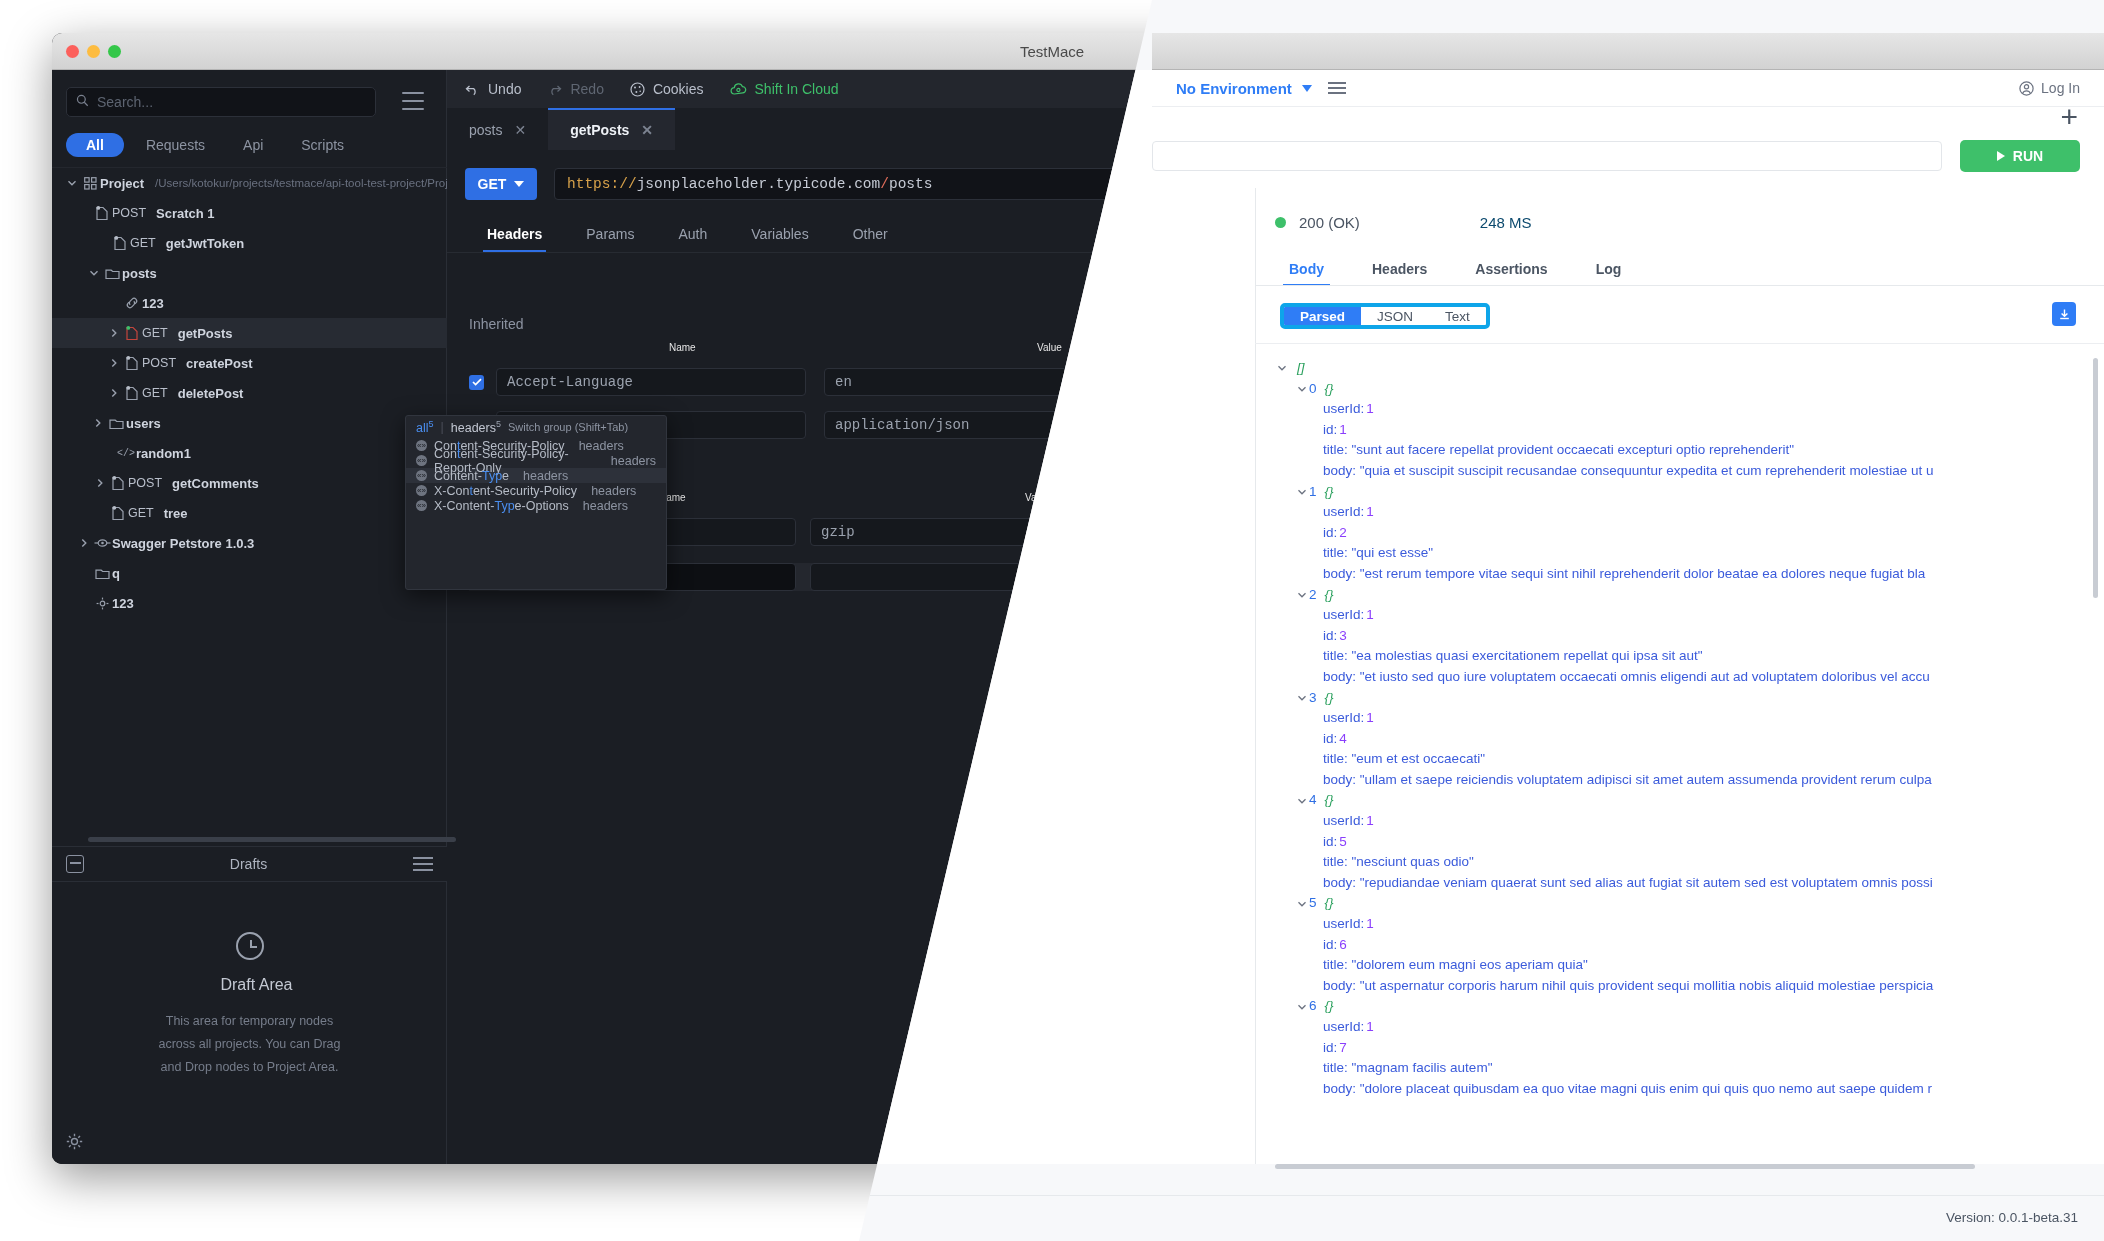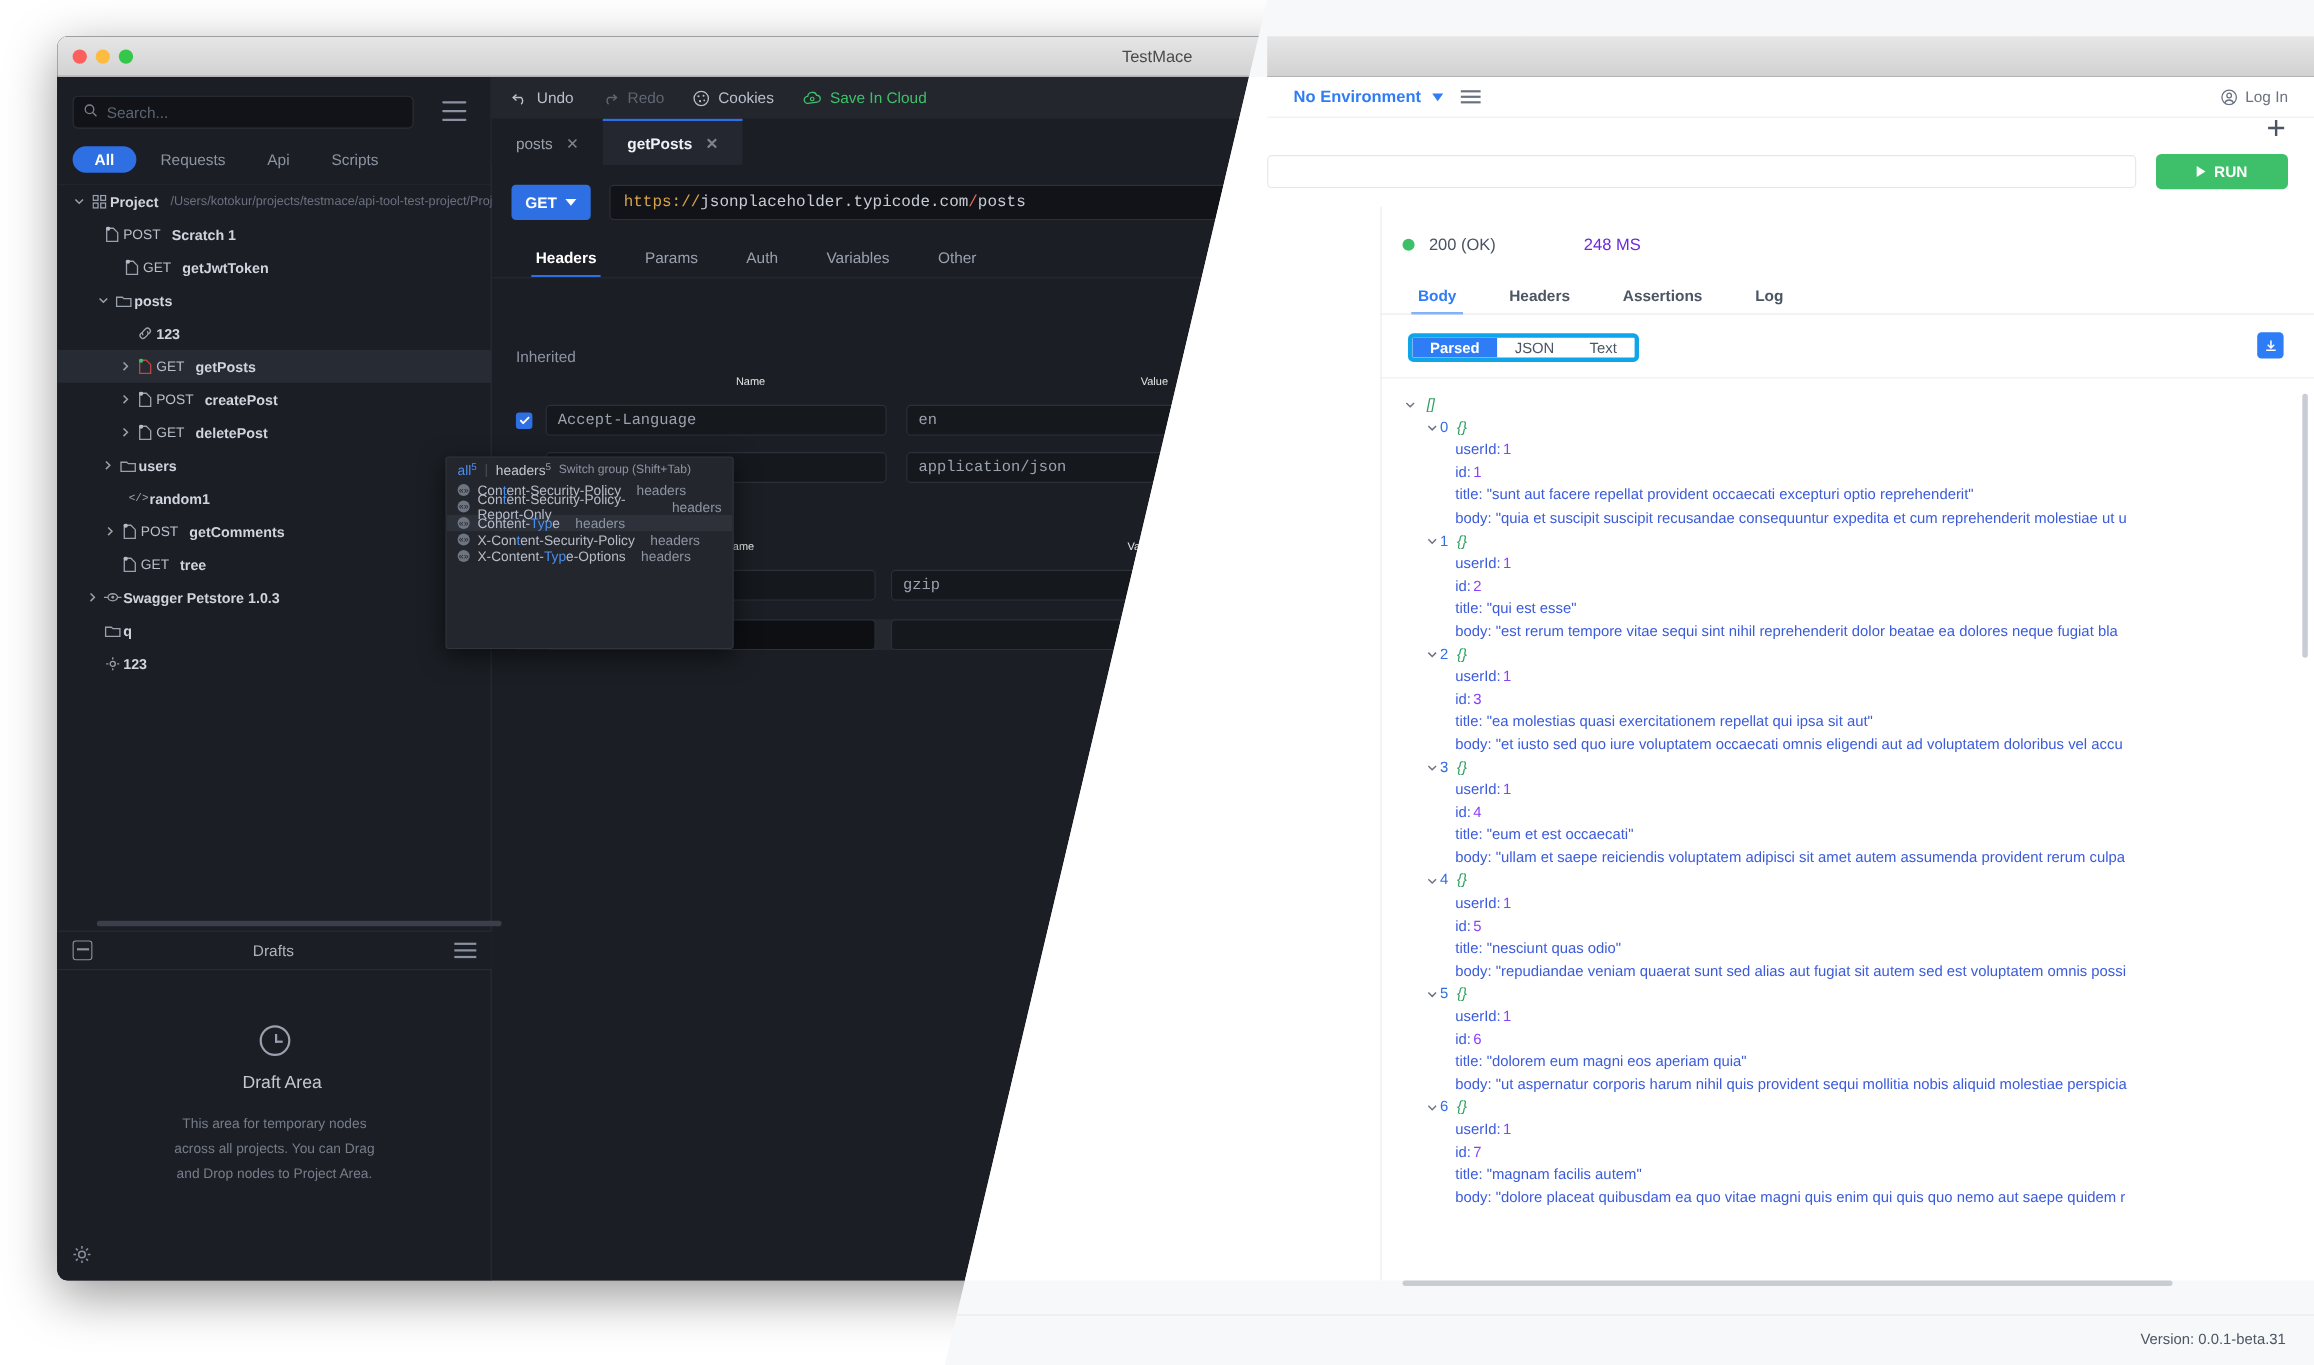--- a/index.html
+++ b/index.html
@@ -242,21 +242,21 @@
     color: #fff; font-size: 14px; font-weight: bold;
     display: flex; align-items: center; justify-content: center; gap: 8px; margin-right: 24px;
   }
   .playtri { width: 0; height: 0; border-top: 5px solid transparent; border-bottom: 5px solid transparent; border-left: 8px solid #fff; }
 
   .respdiv { position: absolute; left: 1255px; top: 188px; width: 1px; bottom: 77px; background: #e6e9ec; }
 
   .statusrow { position: absolute; left: 1275px; top: 208px; width: 800px; height: 28px; display: flex; align-items: center; }
   .greendot { width: 11px; height: 11px; border-radius: 50%; background: #3ec06a; margin-right: 13px; }
   .statustxt { font-size: 15px; color: #4b5563; }
-  .mstxt { font-size: 15px; color: #6d28d9; margin-left: 80px; }
+  .mstxt { font-size: 15px; color: #0c4a6e; margin-left: 120px; }
 
   .rtabs { position: absolute; left: 1265px; top: 250px; width: 800px; height: 36px; display: flex; align-items: flex-end; }
   .rtb { padding: 0 24px 9px 24px; font-size: 14px; font-weight: bold; color: #4b5563; position: relative; }
   .rtb.active { color: #2f7df6; }
   .rtb.active:after { content: ""; position: absolute; left: 18px; right: 18px; bottom: 0; height: 2.5px; background: #2f7df6; }
   .rtabsline { position: absolute; left: 1255px; top: 285px; right: 0; height: 1px; background: #e6e9ec; }
 
   .segctl {
     position: absolute; left: 1280px; top: 303px; height: 26px;
     border: 4px solid #0ea5e9; border-radius: 5px; display: flex; overflow: hidden; background: #fff;
@@ -599,21 +599,21 @@
                 <circle cx="6.4" cy="10" r="1" fill="#b9bfcb"></circle>
                 <circle cx="10.2" cy="9.3" r="0.8" fill="#b9bfcb"></circle>
               </svg>
             <span>Cookies</span>
           </div>
           <div class="tbtn green">
             <svg width="17" height="13" viewBox="0 0 17 13">
                 <path d="M4.3 11 a3.2 3.2 0 0 1 0-6.4 a4.2 4.2 0 0 1 8.1-1 a3.1 3.1 0 0 1 0.4 6.2 z" fill="none" stroke="#3ec06a" stroke-width="1.2"></path>
                 <circle cx="8.4" cy="7" r="1.6" fill="none" stroke="#3ec06a" stroke-width="1.1"></circle>
               </svg>
-            <span>Save In Cloud</span>
+            <span>Shift In Cloud</span>
           </div>
         </div>
 
         <div class="tabsrow">
           <div class="rtab">
             <span>posts</span>
             <span class="x">✕</span>
           </div>
           <div class="rtab active">
             <span>getPosts</span>

